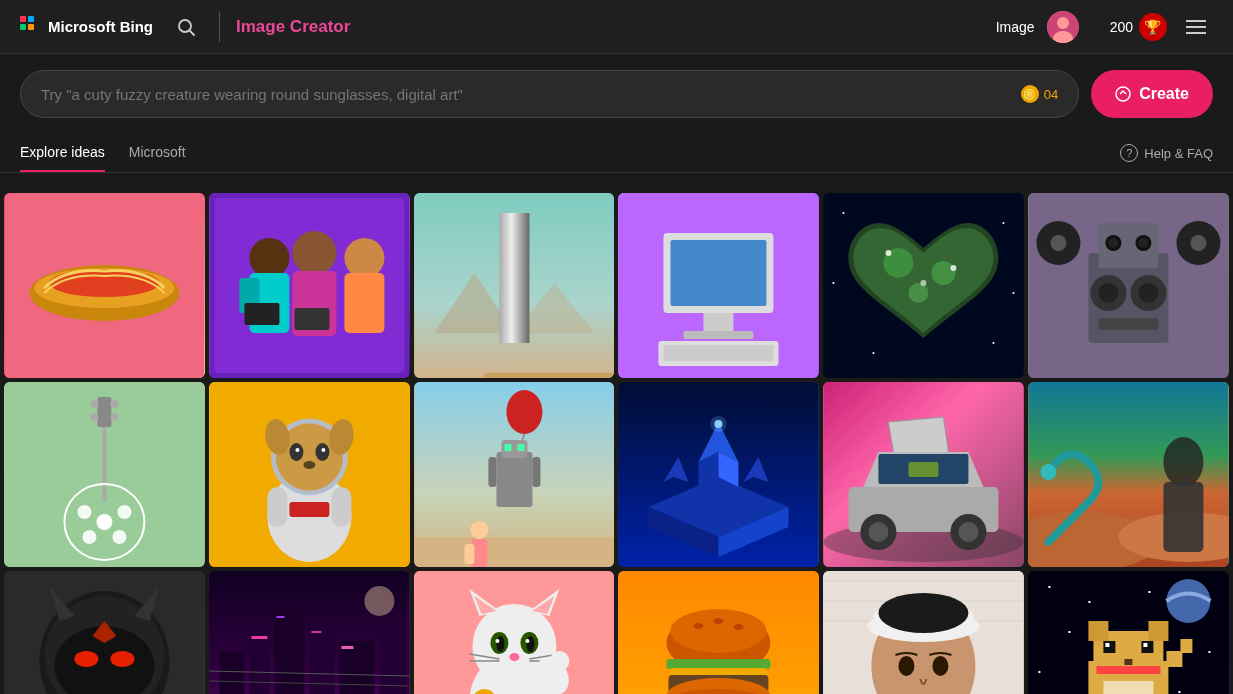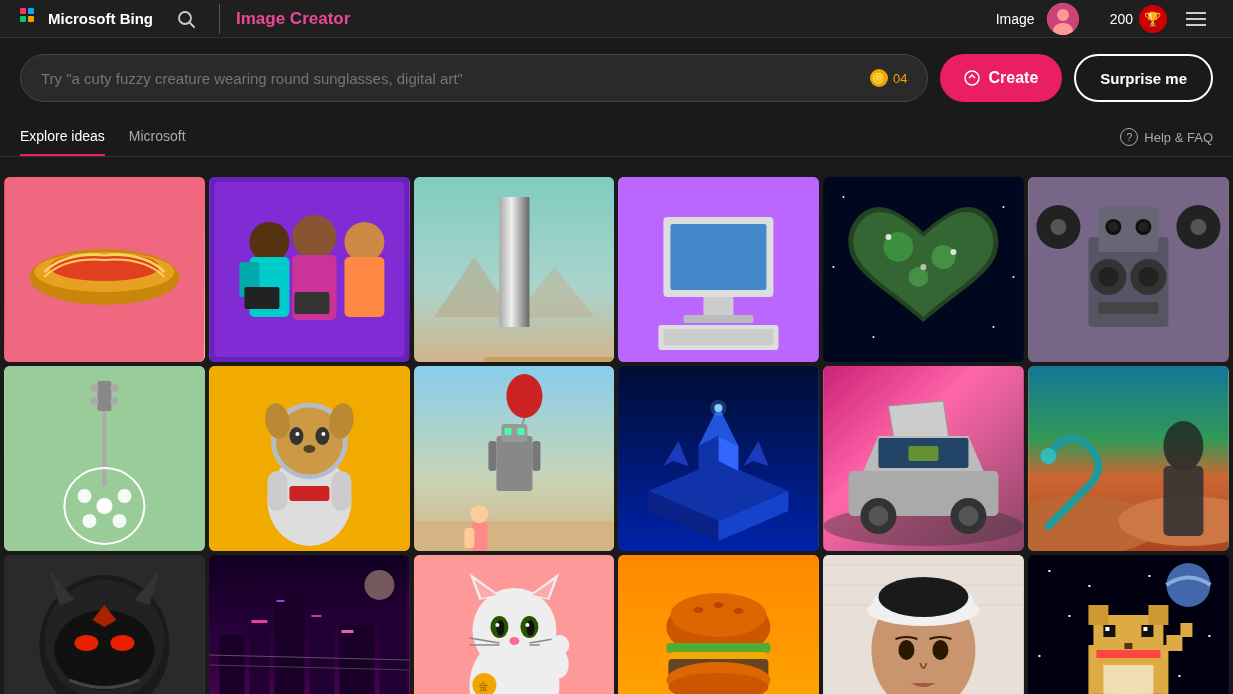--- a/index.html
+++ b/index.html
@@ -10,21 +10,21 @@
       font-family: 'Segoe UI', Arial, sans-serif;
       color: #fff;
       overflow: hidden;
     }
 
     
     .header {
       display: flex;
       align-items: center;
       padding: 0 20px;
-      height: 38px;
+      height: 54px;
       background: #1f1f1f;
       border-bottom: 1px solid #333;
     }
     .bing-logo {
       display: flex;
       align-items: center;
       gap: 6px;
       margin-right: 16px;
     }
     .bing-logo-icon {
@@ -310,21 +310,20 @@
       <span>04</span>
     </div>
   </div>
   <button class="create-btn">
     <svg width="16" height="16" viewBox="0 0 16 16" fill="none">
       <circle cx="8" cy="8" r="7" stroke="#fff" stroke-width="1.5"></circle>
       <path d="M5 8 L8 5 L11 8" stroke="#fff" stroke-width="1.5" fill="none"></path>
     </svg>
     <span>Create</span>
   </button>
-  <button class="surprise-btn">Surprise me</button>
 </div>
 
 <div class="tabs-row">
   <div class="tab active">Explore ideas</div>
   <div class="tab">Microsoft</div>
   <div class="help-link">
     <div class="help-circle">?</div>
     <span>Help &amp; FAQ</span>
   </div>
 </div>

